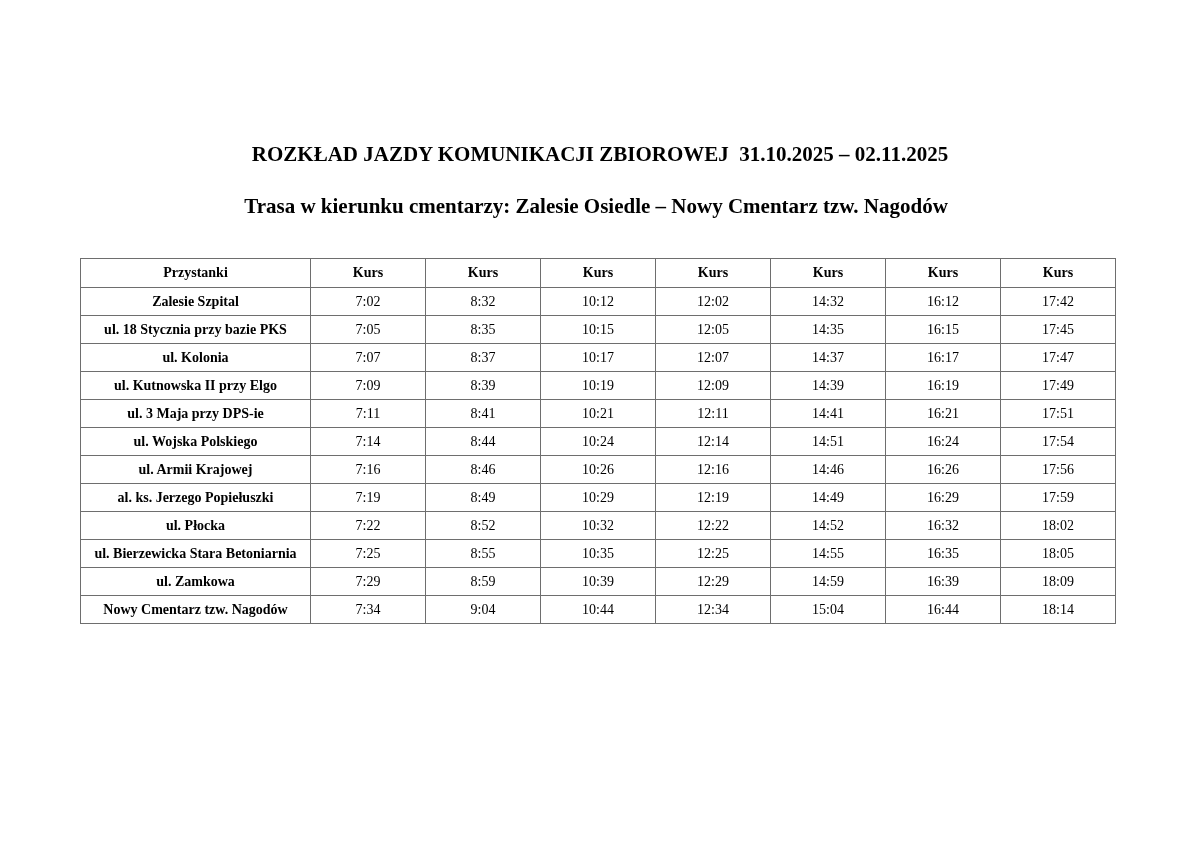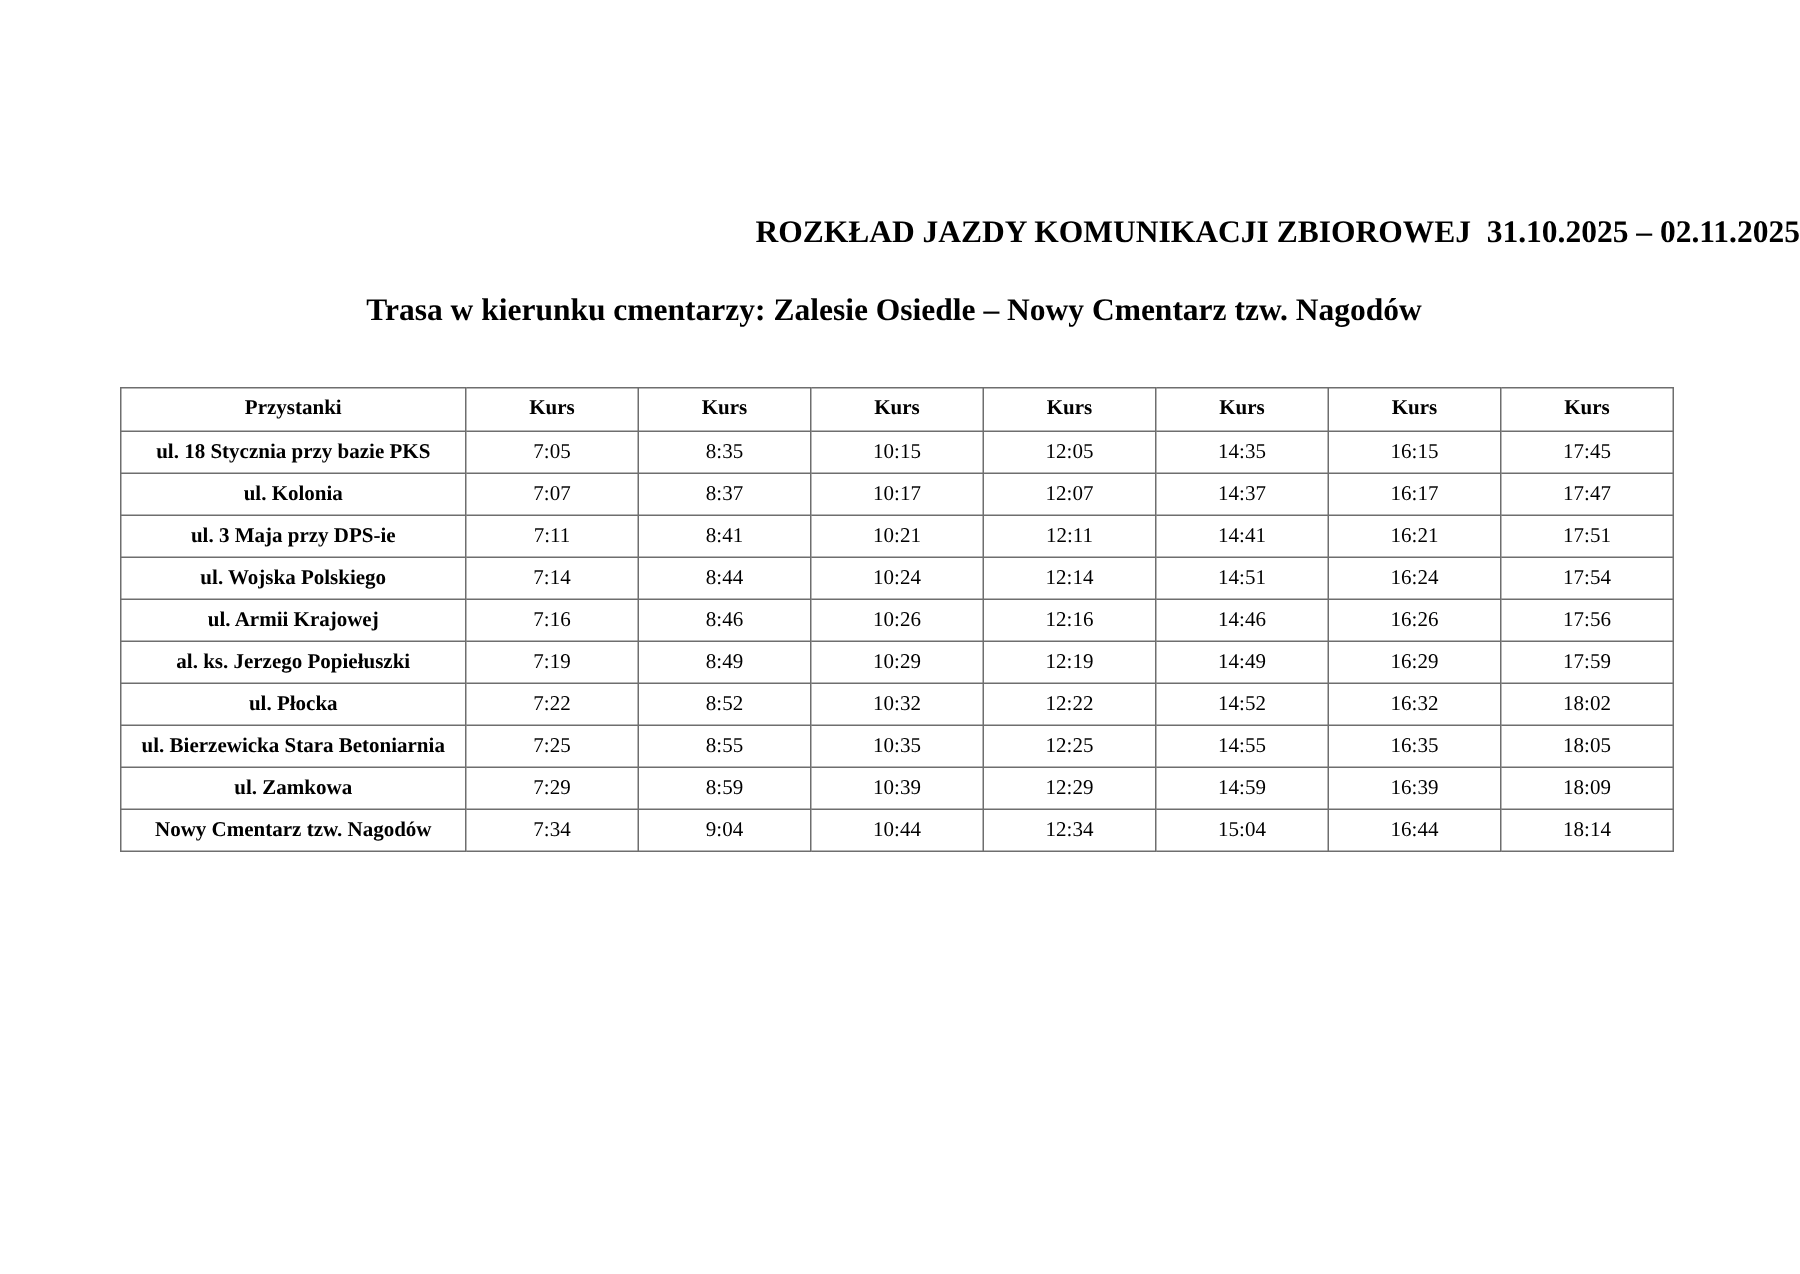--- a/index.html
+++ b/index.html
@@ -15,21 +15,21 @@
     color: #000000;
     font-family: "Liberation Serif", "DejaVu Serif", serif;
     overflow: hidden;
   }
   .doc-title {
     position: absolute;
     top: 141px;
     left: 0;
     width: 1200px;
     margin: 0;
-    text-align: right;
+    text-align: center;
     font-size: 21px;
     font-weight: bold;
     line-height: 26px;
     white-space: pre-wrap;
     color: #000000;
   }
   .doc-subtitle {
     position: absolute;
     top: 193px;
     left: 0;
@@ -102,40 +102,60 @@
           <th>Kurs</th>
           <th>Kurs</th>
           <th>Kurs</th>
           <th>Kurs</th>
           <th>Kurs</th>
           <th>Kurs</th>
         </tr>
     </thead>
     <tbody>
         <tr>
+          <td class="stop-cell">Zalesie Szpital</td>
+          <td class="time-cell">7:02</td>
+          <td class="time-cell">8:32</td>
+          <td class="time-cell">10:12</td>
+          <td class="time-cell">12:02</td>
+          <td class="time-cell">14:32</td>
+          <td class="time-cell">16:12</td>
+          <td class="time-cell">17:42</td>
+        </tr>
+        <tr>
           <td class="stop-cell">ul. 18 Stycznia przy bazie PKS</td>
           <td class="time-cell">7:05</td>
           <td class="time-cell">8:35</td>
           <td class="time-cell">10:15</td>
           <td class="time-cell">12:05</td>
           <td class="time-cell">14:35</td>
           <td class="time-cell">16:15</td>
           <td class="time-cell">17:45</td>
         </tr>
         <tr>
           <td class="stop-cell">ul. Kolonia</td>
           <td class="time-cell">7:07</td>
           <td class="time-cell">8:37</td>
           <td class="time-cell">10:17</td>
           <td class="time-cell">12:07</td>
           <td class="time-cell">14:37</td>
           <td class="time-cell">16:17</td>
           <td class="time-cell">17:47</td>
         </tr>
         <tr>
+          <td class="stop-cell">ul. Kutnowska II przy Elgo</td>
+          <td class="time-cell">7:09</td>
+          <td class="time-cell">8:39</td>
+          <td class="time-cell">10:19</td>
+          <td class="time-cell">12:09</td>
+          <td class="time-cell">14:39</td>
+          <td class="time-cell">16:19</td>
+          <td class="time-cell">17:49</td>
+        </tr>
+        <tr>
           <td class="stop-cell">ul. 3 Maja przy DPS-ie</td>
           <td class="time-cell">7:11</td>
           <td class="time-cell">8:41</td>
           <td class="time-cell">10:21</td>
           <td class="time-cell">12:11</td>
           <td class="time-cell">14:41</td>
           <td class="time-cell">16:21</td>
           <td class="time-cell">17:51</td>
         </tr>
         <tr>

